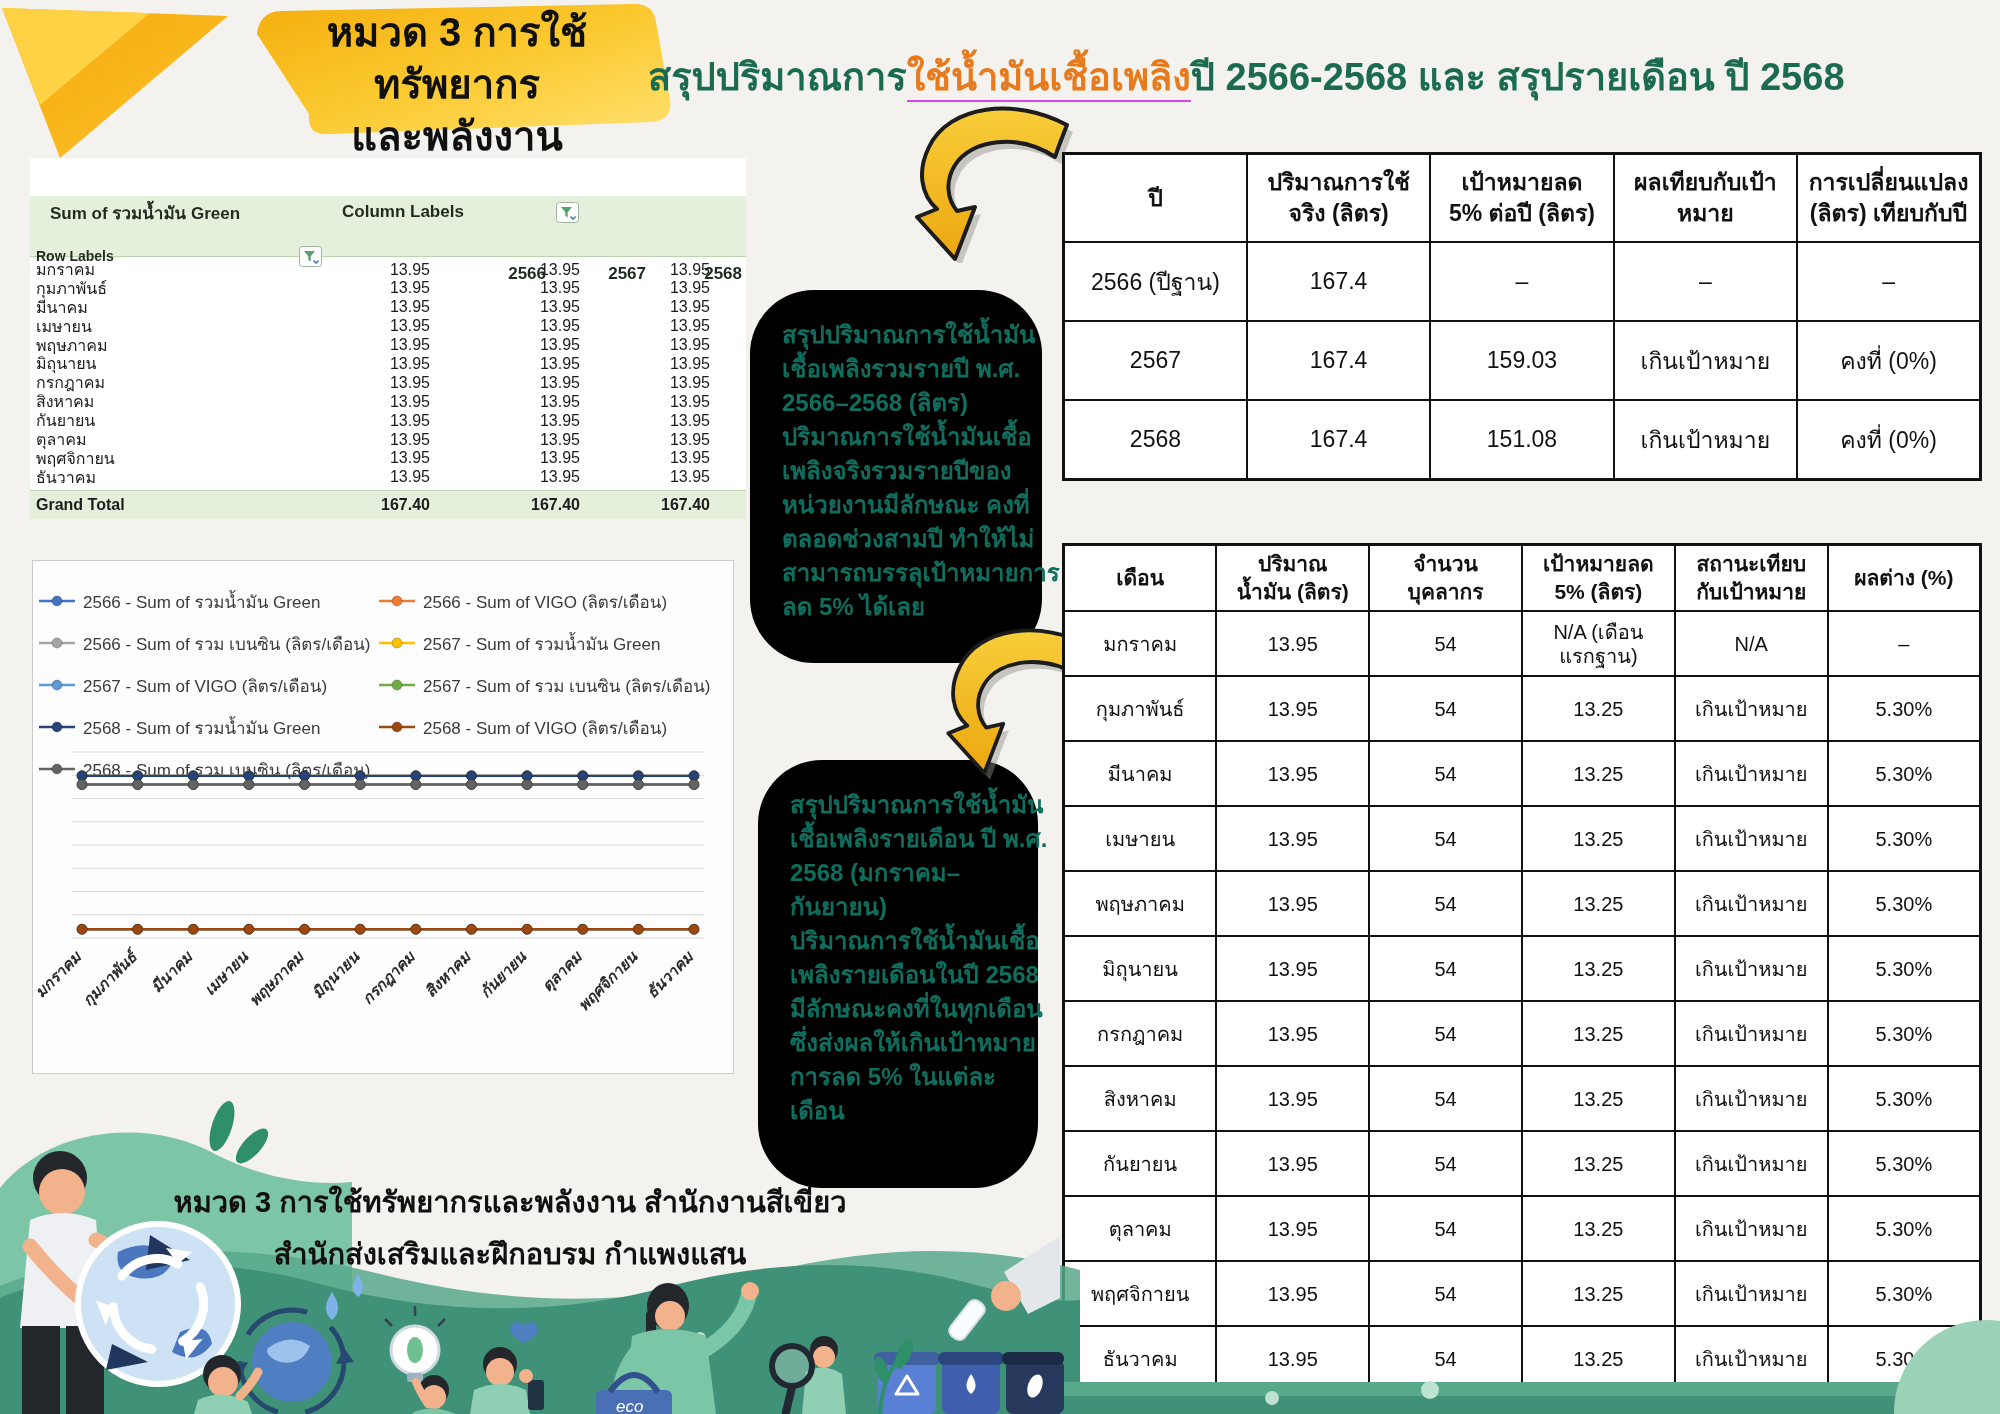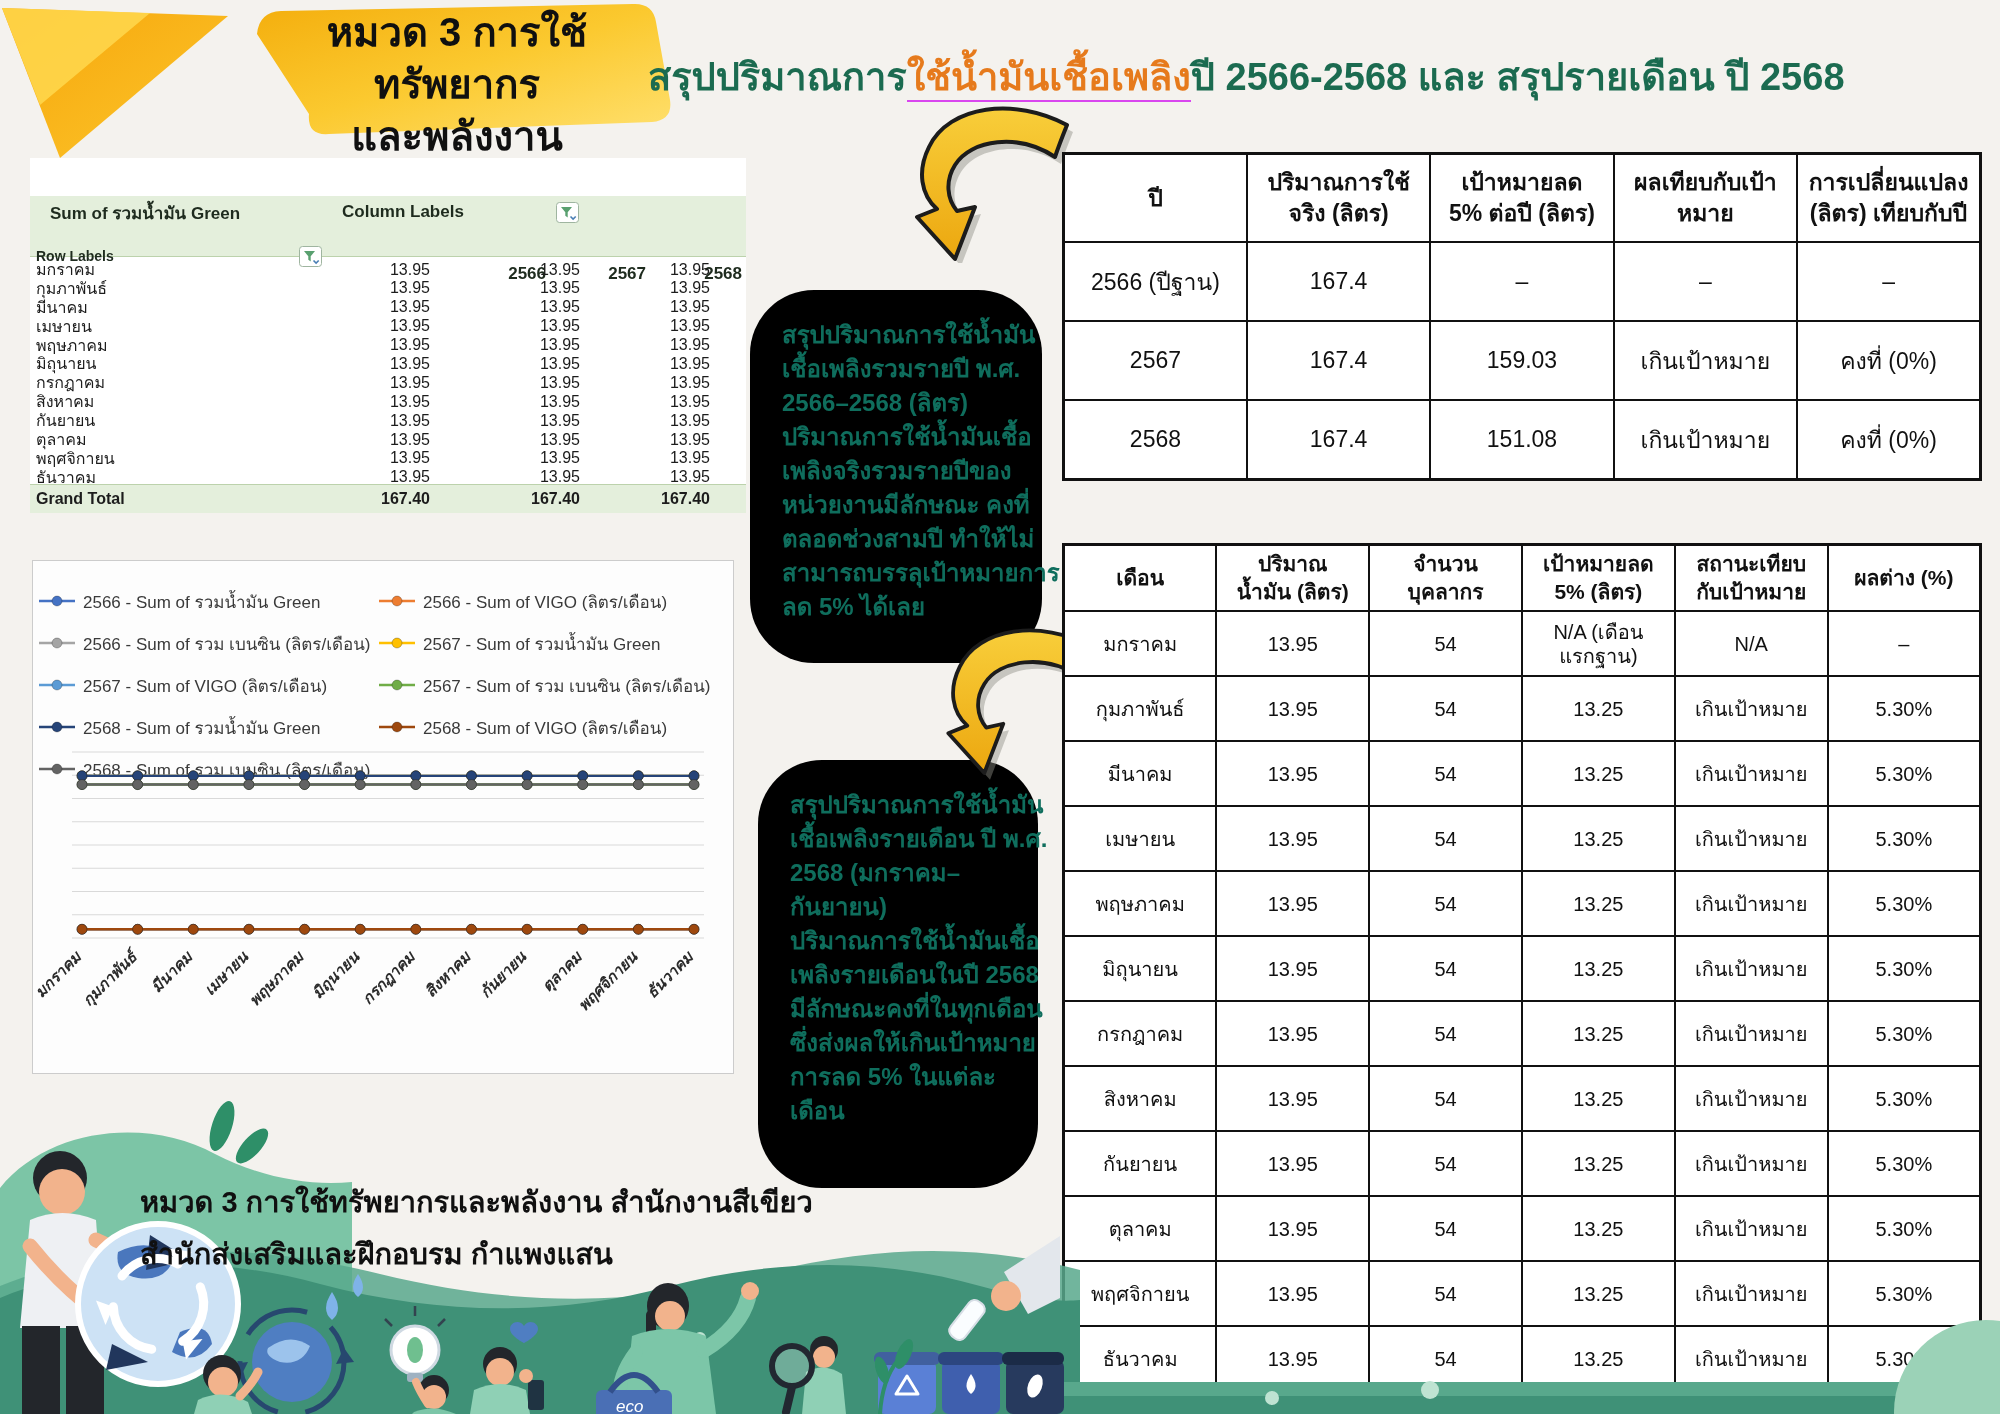--- a/index.html
+++ b/index.html
@@ -21,21 +21,21 @@
   .prow{display:grid;grid-template-columns:292px 118px 150px 130px;align-items:center;height:18.9px;}
   .prow .pm{padding-left:6px;color:#1c1c1c;}
   .prow .pv{text-align:right;padding-right:10px;color:#1c1c1c;}
   .phead{background:#e4efdc;display:flex;align-items:center;height:32px;font-weight:bold;color:#1e2b1e;}
   .phead .pt{width:292px;padding-left:20px;font-size:17px;}
   .phead .cl{font-size:17px;}
   .phead2{background:#e4efdc;display:grid;grid-template-columns:292px 228px 100px 96px;
           align-items:center;height:28px;font-weight:bold;color:#1e2b1e;border-bottom:1.5px solid #bcd2ac;}
   .phead2 .rl{display:flex;justify-content:space-between;align-items:center;padding-left:6px;font-size:14px;gap:40px;}
   .phead2 .yr{text-align:right;padding-right:4px;font-size:17px;margin-top:36px;}
-  .gt{background:#e4efdc;font-weight:bold;height:28px;border-top:1.8px solid #bcd2ac;}
+  .gt{background:#e4efdc;font-weight:bold;height:28px;border-top:1.8px solid #bcd2ac;margin-top:6px;}
   .ficon{display:inline-block;width:23px;height:21px;}
 
   
   .chartbox{left:32px;top:560px;width:700px;height:512px;background:#fdfdfd;border:1.5px solid #cccccc;}
   .legend{left:38px;top:588px;display:grid;grid-template-columns:330px 330px;column-gap:10px;row-gap:15px;}
   .litem{display:flex;align-items:center;gap:7px;font-size:17px;color:#3a3a3a;white-space:nowrap;}
 
   
   .callout{background:#000000;border-radius:64px;color:#0f6e5d;font-weight:bold;font-size:24px;line-height:34px;}
   .co1{left:750px;top:290px;width:292px;height:345px;padding-top:28px;}
@@ -49,21 +49,21 @@
   table.dt th{font-weight:bold;}
   .yt{left:1062px;top:152px;width:920px;}
   .yt th{font-size:23px;height:86px;line-height:31px;}
   .yt td{font-size:23px;height:77px;}
   .mt{left:1062px;top:543px;width:920px;}
   .mt th{font-size:21px;height:64px;line-height:28px;}
   .mt td{font-size:20px;height:63px;line-height:24px;}
   td.b{font-weight:bold;}
 
   
-  .footer-text{left:140px;top:1176px;width:740px;text-align:left;font-weight:bold;
+  .footer-text{left:140px;top:1176px;width:740px;text-align:center;font-weight:bold;
                font-size:29px;line-height:52px;color:#101010;}
 </style>
 </head>
 <body>
 
 <div class="canvas">
 
   <svg class="abs" style="left:0;top:0;width:250px;height:310px" viewBox="0 0 250 310">
     <defs>
       <linearGradient id="tg1" x1="0" y1="0" x2="1" y2="1">

